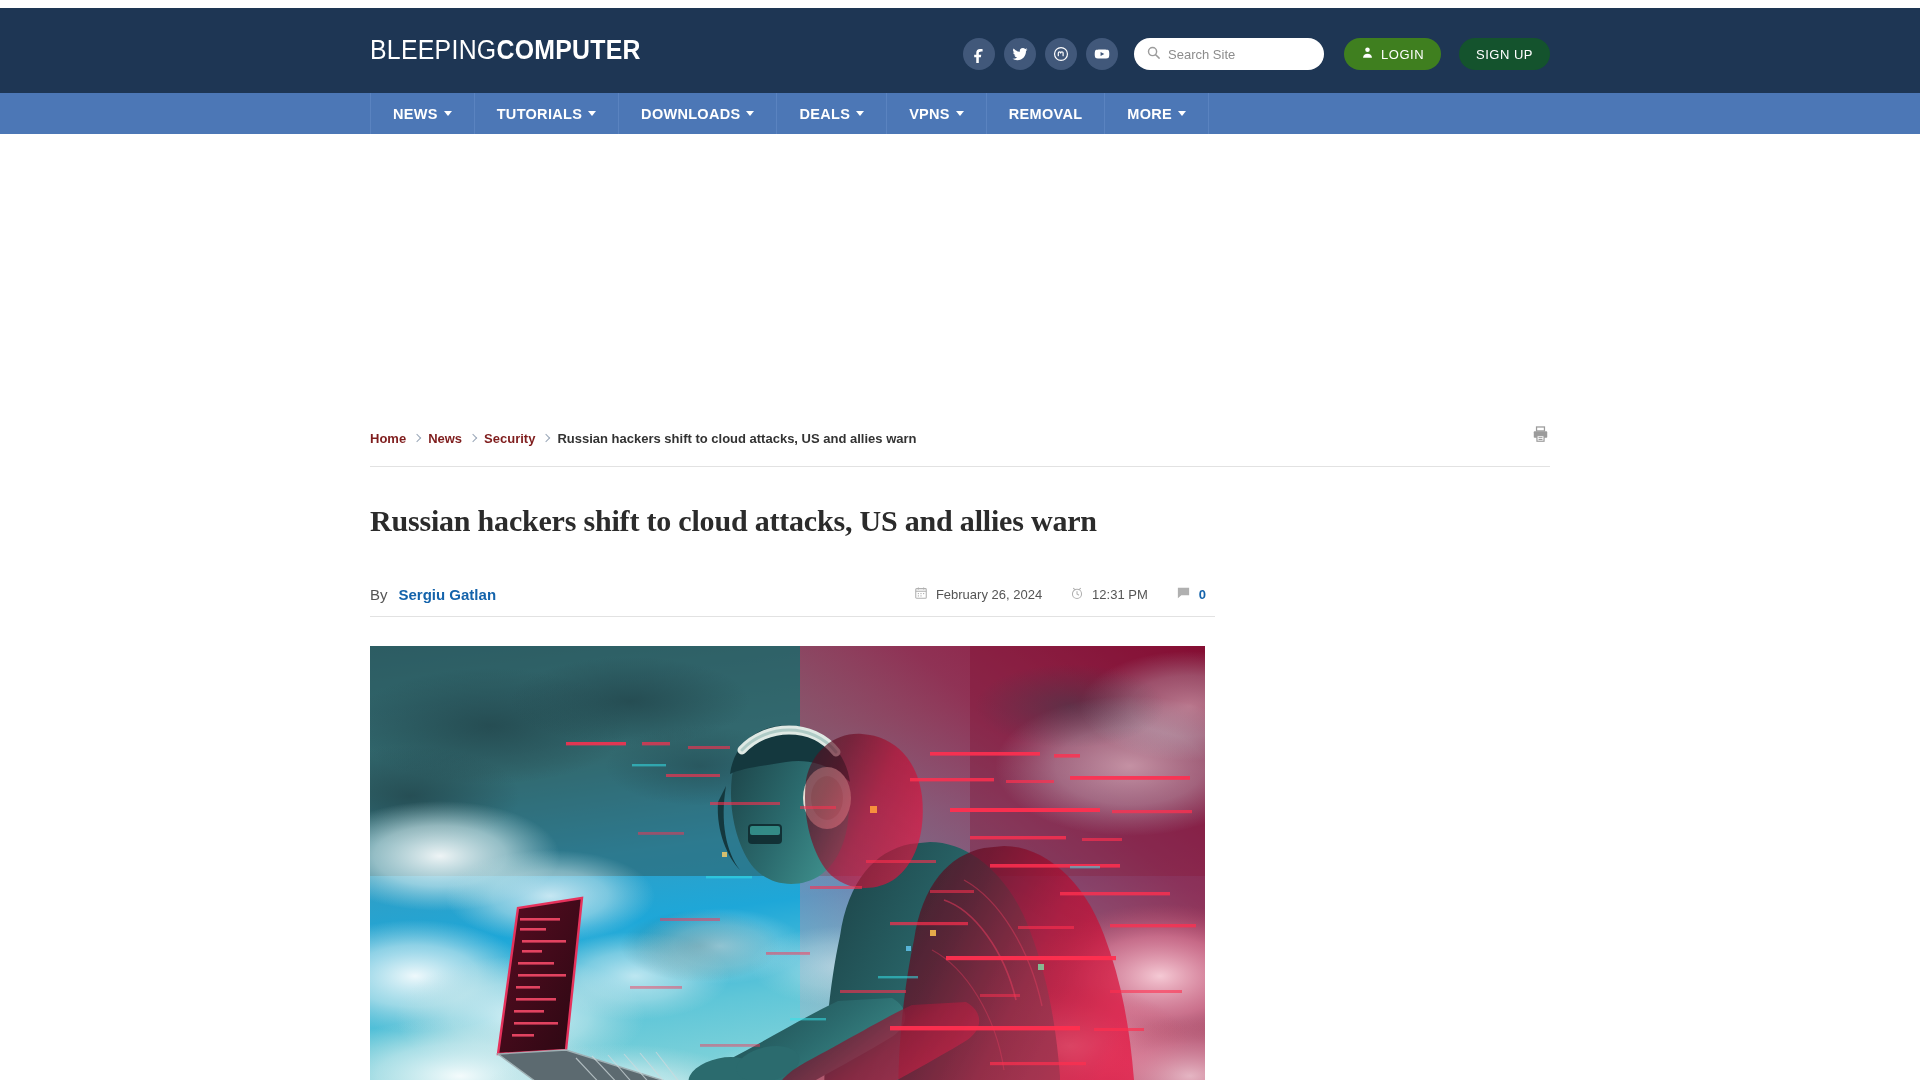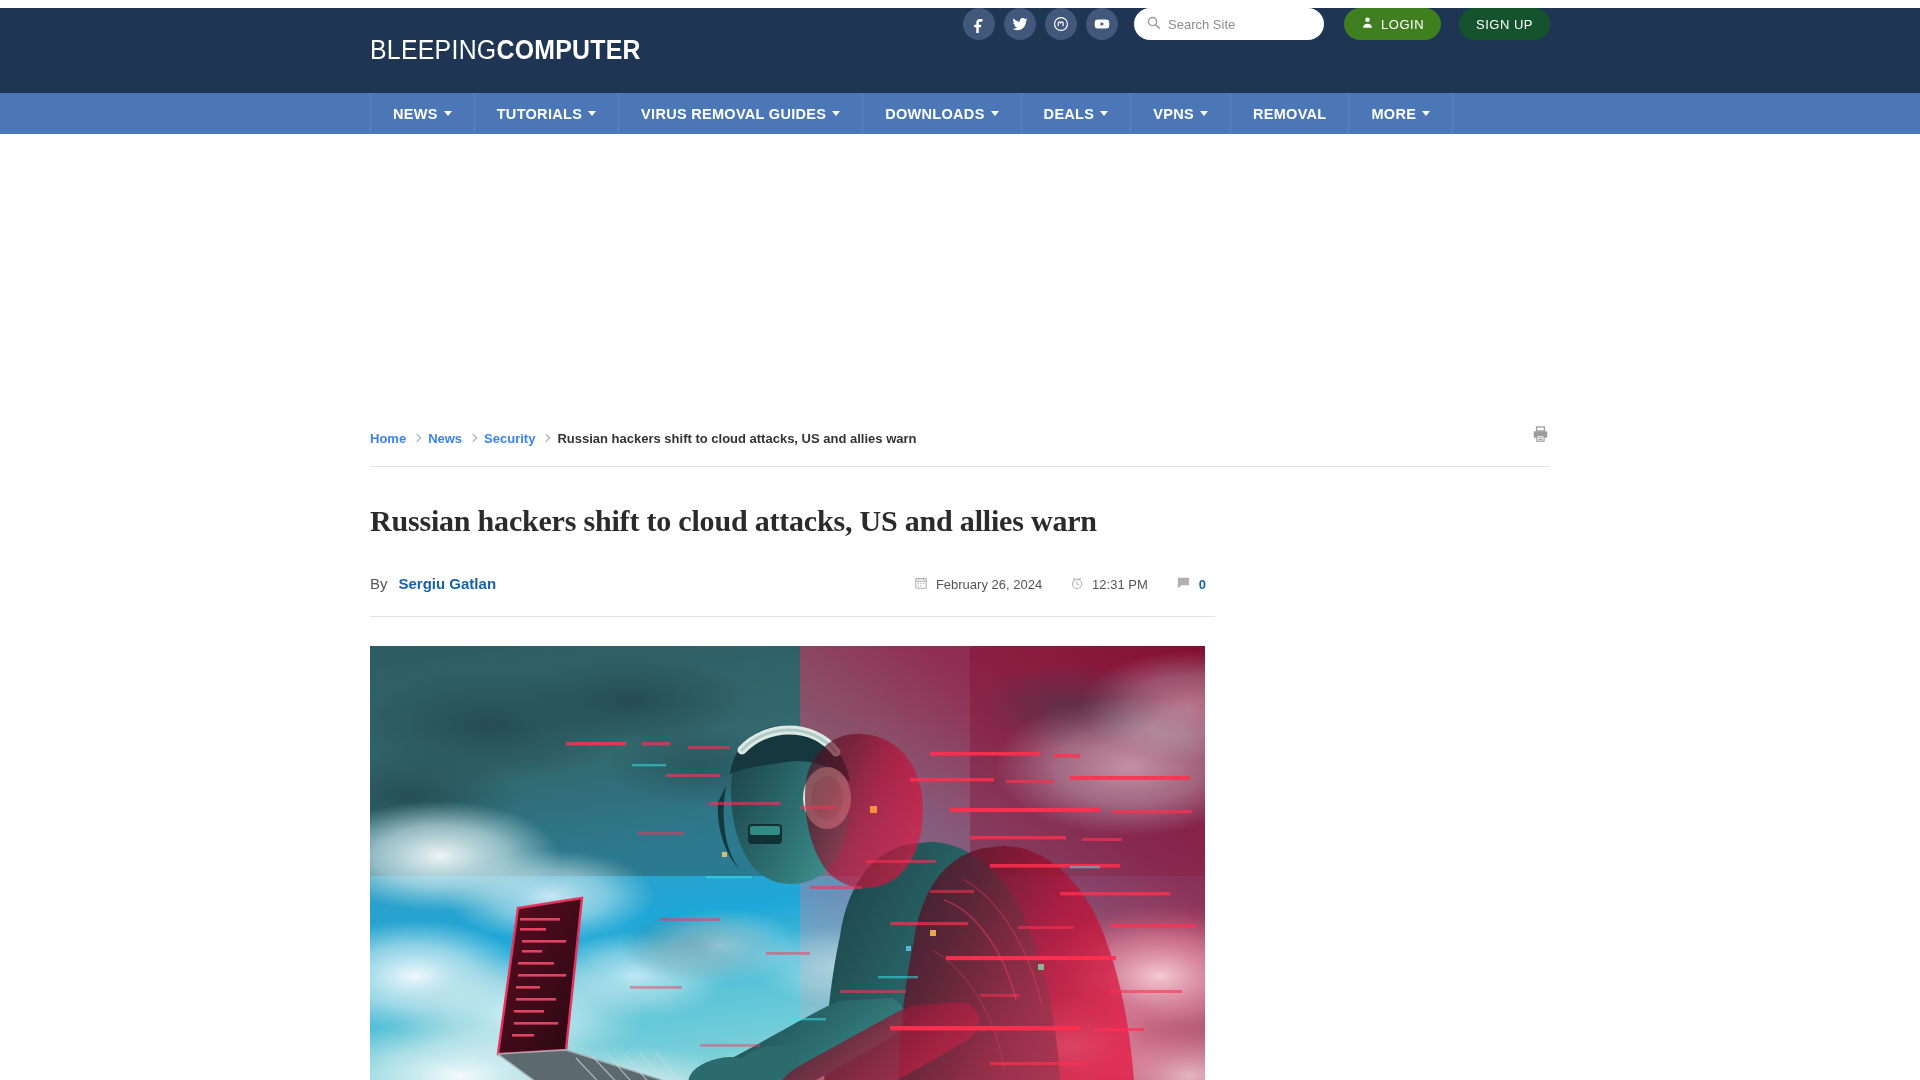--- a/index.html
+++ b/index.html
@@ -38,21 +38,21 @@
   }
   .logo .light { font-weight: 300; }
   .logo .bold  { font-weight: 700; }
 
   .header-right {
     position: absolute;
     right: 0;
     top: 0;
     height: 62px;
     display: flex;
-    align-items: flex-start;
+    align-items: flex-end;
     gap: 9px;
   }
   .social {
     width: 32px;
     height: 32px;
     border-radius: 50%;
     background: #41587a;
     display: flex;
     align-items: center;
     justify-content: center;
@@ -153,21 +153,21 @@
   }
 
   .breadcrumb-row {
     display: flex;
     align-items: center;
     height: 34px;
     position: relative;
   }
   .crumb {
     font-size: 13px;
-    color: #3b82f6;
+    color: #7f1d1d;
     font-weight: 700;
     white-space: nowrap;
     cursor: pointer;
     font-family: "Liberation Sans Narrow", "Liberation Sans", sans-serif;
   }
   .crumb.current { color: #333333; cursor: default; }
   .crumb-sep {
     margin: 0 8px;
     width: 6px; height: 6px;
     border-top: 1.4px solid #9aa7b8;
@@ -195,21 +195,21 @@
     font-weight: 700;
     color: #2b2b2b;
     margin-top: 37px;
     letter-spacing: -0.2px;
   }
 
   .byline-row {
     width: 845px;
     margin-top: 37px;
     display: flex;
-    align-items: flex-start;
+    align-items: flex-end;
     height: 28px;
     position: relative;
   }
   .byline-by {
     font-size: 15px;
     color: #555555;
   }
   .byline-author {
     font-size: 15px;
     font-weight: 700;
@@ -318,24 +318,20 @@
 </header>
 
 <nav class="navbar">
   <div class="nav-inner" id="nav-inner">
       <div class="nav-item">
         <span>NEWS</span>
         <span class="caret"></span>
       </div>
       <div class="nav-item">
         <span>TUTORIALS</span>
-        <span class="caret"></span>
-      </div>
-      <div class="nav-item">
-        <span>VIRUS REMOVAL GUIDES</span>
         <span class="caret"></span>
       </div>
       <div class="nav-item">
         <span>DOWNLOADS</span>
         <span class="caret"></span>
       </div>
       <div class="nav-item">
         <span>DEALS</span>
         <span class="caret"></span>
       </div>

